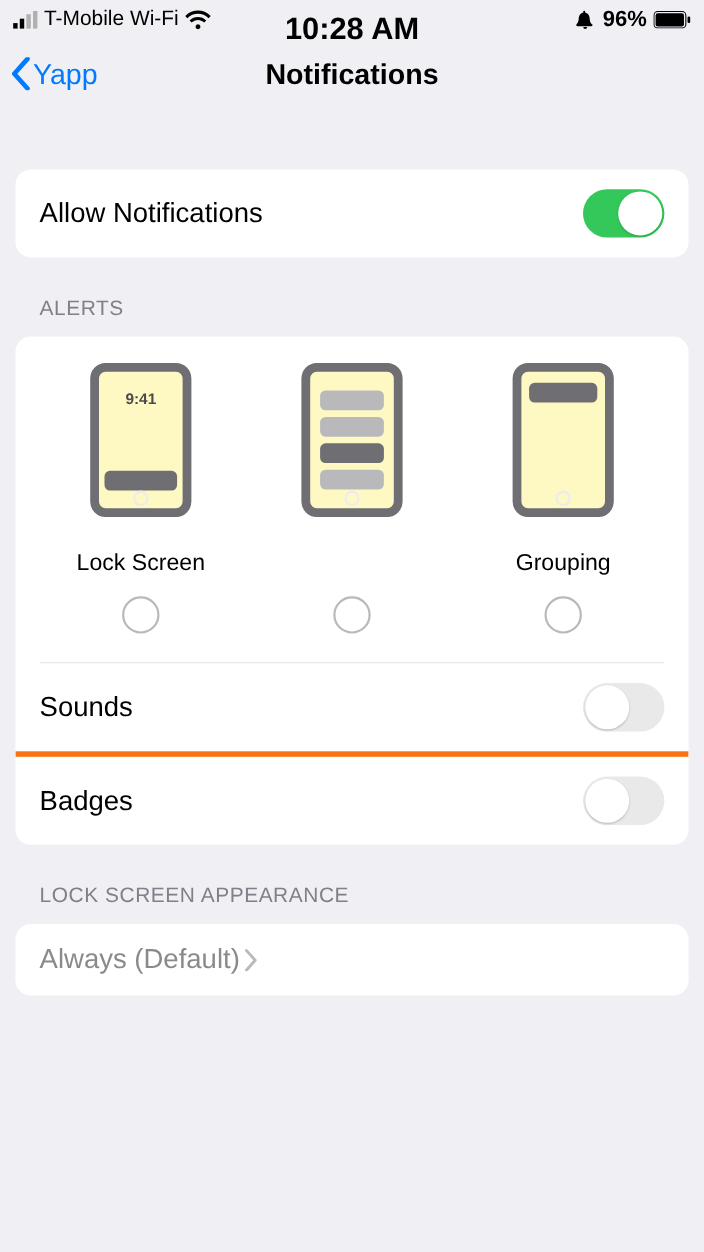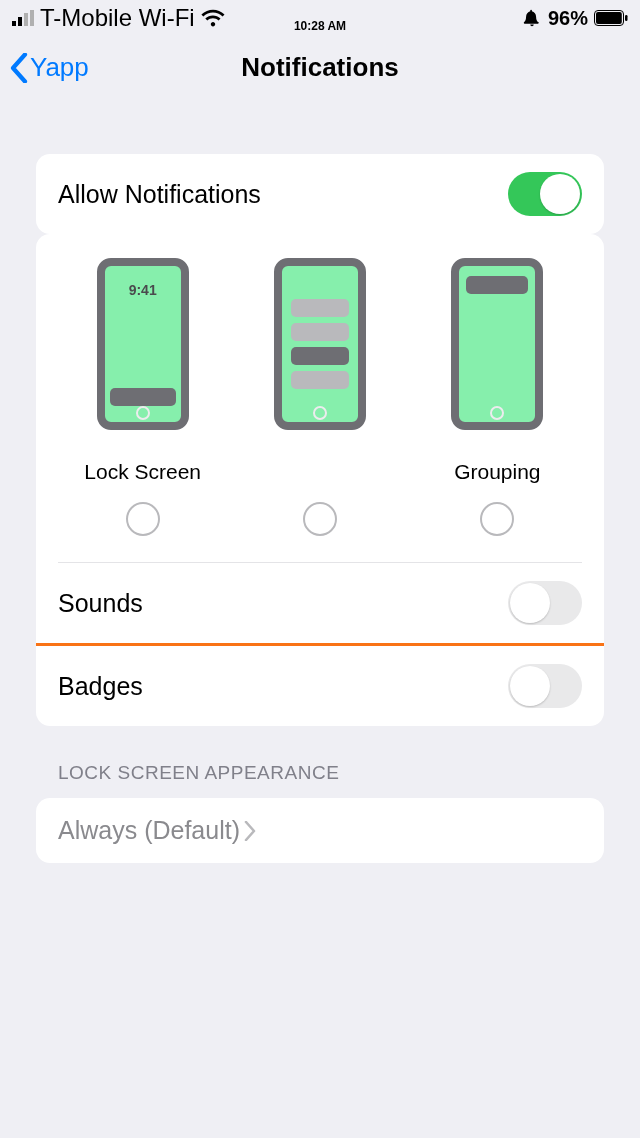--- a/index.html
+++ b/index.html
@@ -9,54 +9,54 @@
   
   .status-bar { height: 36px; display:flex; align-items:center; justify-content:space-between; padding:0 12px; font-size:20px; font-weight:600; }
   .status-left { display:flex; align-items:center; gap:6px; }
   .status-right { display:flex; align-items:center; gap:6px;text-align:right; }
   .signal-bars { display:inline-flex; align-items:flex-end; gap:2px; height:16px;}
   .signal-bars span { width:4px; background:#000; }
   .signal-bars span:nth-child(1){height:5px;}
   .signal-bars span:nth-child(2){height:9px;}
   .signal-bars span:nth-child(3){height:13px; background:#b0b0b0;}
   .signal-bars span:nth-child(4){height:16px; background:#b0b0b0;}
-  .carrier { font-size:24px; font-weight:500;}
+  .carrier { font-size:19px; font-weight:500;}
   .wifi-icon svg { display:block; }
   .alarm-icon svg { display:block; }
   .battery { display:inline-flex; align-items:center; }
   .battery svg { display:block; }
-  .status-center { position:absolute; left:50%; transform:translateX(-50%); font-size:12px; font-weight:600;margin-top:16px;}
+  .status-center { position:absolute; left:50%; transform:translateX(-50%); font-size:28px; font-weight:600;margin-top:16px;}
 
   
   .nav-bar { position:relative; height:62px; display:flex; align-items:center; padding:0 10px; }
-  .back { display:flex; align-items:flex-end; color:#007aff; font-size:26px; gap:2px;}
+  .back { display:flex; align-items:flex-start; color:#007aff; font-size:26px; gap:2px;}
   .back svg { display:block; }
   .nav-title { position:absolute; left:50%; transform:translateX(-50%); font-size:26px; font-weight:700; }
 
   
-  .content { padding: 0 36px; padding-top:56px;}
+  .content { padding: 0 14px; padding-top:56px;}
   .group-card { background:#fff; border-radius:14px; overflow:hidden; }
   .row { display:flex; align-items:center; justify-content:space-between; padding:18px 22px; font-size:25px; }
-  .row + .row { border-top:3px solid #f97316; }
+  .row + .row { border-top:5px solid #f97316; }
   .row .label { font-size:25px; }
   .row .value { color:#8a8a8e; font-size:25px; display:flex; align-items:center; gap:4px;}
   .section-header { text-transform:uppercase; color:#80808a; font-size:19px; letter-spacing:0.5px; padding:36px 22px 14px; }
 
   
   .toggle { width:74px; height:44px; border-radius:22px; position:relative; flex:0 0 auto; }
   .toggle.on { background:#34c759; }
   .toggle.off { background:#e9e9ea; }
   .toggle .knob { width:40px; height:40px; background:#fff; border-radius:50%; position:absolute; top:2px; box-shadow:0 1px 2px rgba(0,0,0,0.2); }
   .toggle.on .knob { right:2px; }
   .toggle.off .knob { left:2px; }
 
   
   .alert-picker { display:flex; justify-content:space-between; padding:24px 18px 0; }
   .alert-option { flex:1; display:flex; flex-direction:column; align-items:center; gap:6px; }
-  .phone { width:92px; height:172px; border:8px solid #6e6e73; border-radius:14px; background:#86efac; position:relative; display:flex; align-items:center; justify-content:center; }
+  .phone { width:92px; height:140px; border:8px solid #6e6e73; border-radius:14px; background:#fef9c3; position:relative; display:flex; align-items:center; justify-content:center; }
   .phone .home { position:absolute; bottom:-2px; left:50%; transform:translate(-50%, -4px); width:14px; height:14px; border:2px solid #ececee; border-radius:50%; }
   .phone.lock .ptime { position:absolute; top:16px; font-size:14px; font-weight:700; color:#4a4a4d; }
   .phone.lock .notif-bar { position:absolute; bottom:16px; width:66px; height:18px; background:#6e6e73; border-radius:5px;}
   .phone.nc { padding:8px 0; }
   .phone.nc .stack { display:flex; flex-direction:column; gap:6px; align-items:center; }
   .phone.nc .pill { width:58px; height:18px; border-radius:5px; background:#b9b9bc; }
   .phone.nc .pill.dark { background:#6e6e73; }
   .phone.banner .top-banner { position:absolute; top:10px; width:62px; height:18px; background:#6e6e73; border-radius:5px;}
   .alert-label { font-size:21px; margin-top:24px; text-align:center;}
   .alert-checks { display:flex; justify-content:space-between; padding:18px 18px 26px; }
@@ -118,20 +118,21 @@
 
   <div class="group-card">
     <div class="row">
       <span class="label">Allow Notifications</span>
       <div class="toggle on">
           <div class="knob"></div>
         </div>
     </div>
   </div>
 
+  <div class="section-header">Alerts</div>
 
   <div class="group-card">
 
     <div class="alert-picker">
 
       <div class="alert-option">
         <div class="phone lock">
           <span class="ptime">9:41</span>
           <div class="notif-bar"></div>
           <div class="home"></div>

